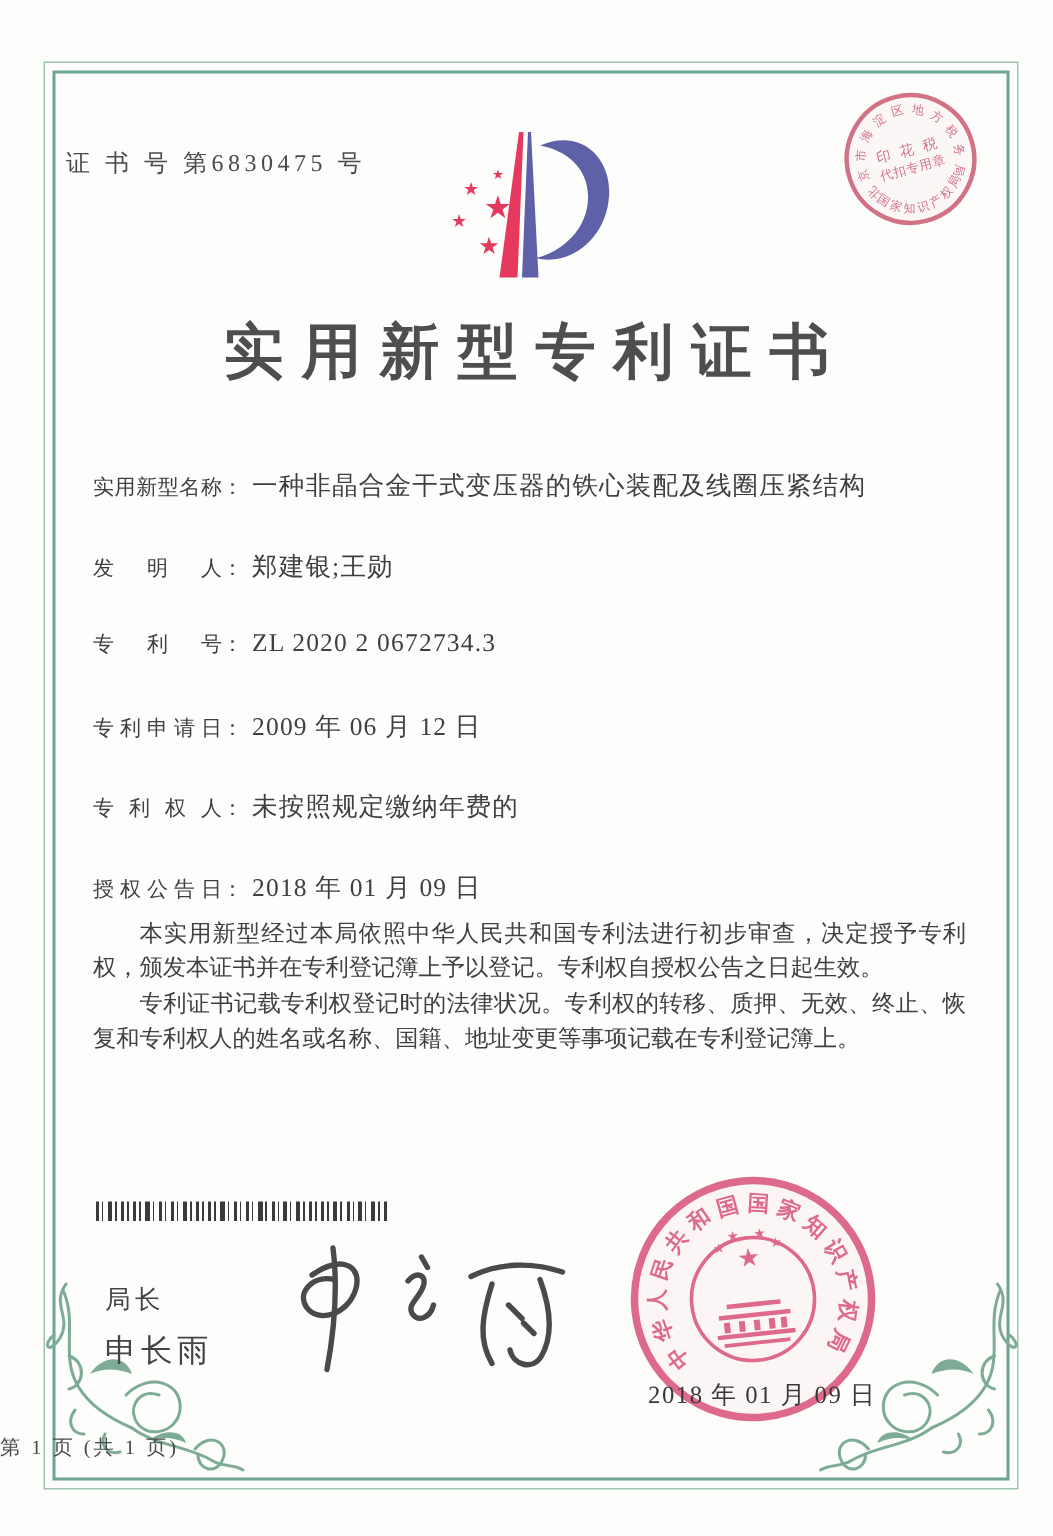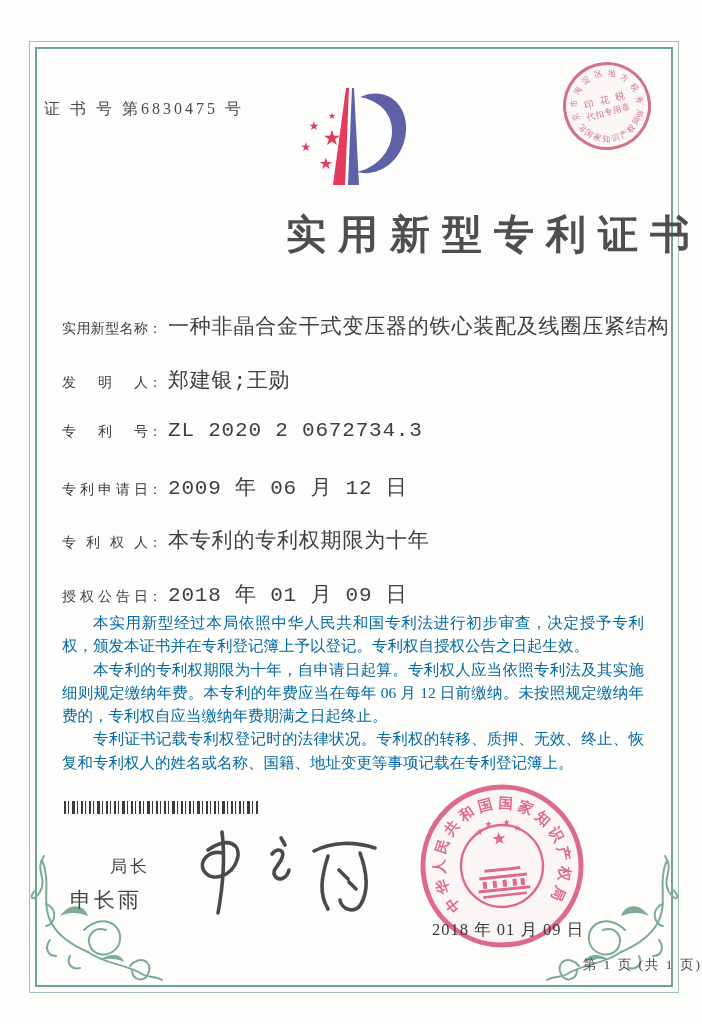--- a/index.html
+++ b/index.html
@@ -14,53 +14,53 @@
     border:1px solid #9dc3b1;pointer-events:none;}
   .frame-inner{position:absolute;left:35px;top:47px;right:29px;bottom:37px;
     border:2px solid #6fa392;pointer-events:none;}
   .ornament{position:absolute;z-index:2;}
   .ornament.left{left:30px;top:852px;}
   .ornament.right{left:537px;top:852px;transform:scaleX(-1);}
   
   .cert-number{position:absolute;left:44px;top:99px;font-size:16px;
     letter-spacing:3px;color:#4a4a4a;z-index:3;}
   .logo{position:absolute;left:281px;top:83px;z-index:3;}
-  .title{position:absolute;left:0;top:207px;width:702px;text-align:right;
+  .title{position:absolute;left:0;top:207px;width:702px;text-align:center;
     font-size:40px;font-weight:600;letter-spacing:12px;text-indent:12px;
     color:#4e4e4e;z-index:3;}
   
   .fields{position:absolute;left:62px;top:312px;z-index:3;font-size:15px;color:#3f3f3f;}
   .frow{height:21px;margin-bottom:32.6px;white-space:nowrap;}
   .jchars{display:inline-flex;justify-content:space-between;width:86px;
     font-size:14px;vertical-align:baseline;}
   .fcolon{font-size:14px;}
-  .fvalue{margin-left:6px;font-size:21px;letter-spacing:0.8px;font-family:Liberation Mono, monospace;}
+  .fvalue{margin-left:6px;font-size:17px;letter-spacing:0.8px;}
   
   .body-text{position:absolute;left:62px;top:611px;width:582px;z-index:3;
-    font-size:15.5px;line-height:23.3px;text-align:justify;color:#0369a1;}
+    font-size:15.5px;line-height:23.3px;text-align:justify;color:#404040;}
   .body-text p{margin:0;text-indent:2em;}
   
   .barcode{position:absolute;left:64px;top:801px;width:196px;height:13px;z-index:3;
     background:repeating-linear-gradient(90deg,
       #3b3b3b 0px,#3b3b3b 2px,transparent 2px,transparent 4px,
       #3b3b3b 4px,#3b3b3b 5px,transparent 5px,transparent 8px,
       #3b3b3b 8px,#3b3b3b 11px,transparent 11px,transparent 13px,
       #3b3b3b 13px,#3b3b3b 14px,transparent 14px,transparent 17px,
       #3b3b3b 17px,#3b3b3b 19px,transparent 19px,transparent 21px,
       #3b3b3b 21px,#3b3b3b 22px,transparent 22px,transparent 25px);}
   .signoff-title{position:absolute;left:70px;top:855px;font-size:17px;
-    letter-spacing:3px;z-index:3;color:#444;margin-left:40px;}
+    letter-spacing:3px;z-index:3;color:#444;}
   .signoff-name{position:absolute;left:70px;top:886px;font-size:21px;
     letter-spacing:3px;z-index:3;color:#444;}
   .signature{position:absolute;left:178px;top:826px;z-index:4;}
   .seal{position:absolute;left:418px;top:782px;z-index:4;transform:rotate(-6deg);opacity:.93;}
   .seal-date{position:absolute;left:432px;top:919px;z-index:6;font-size:16.5px;
     letter-spacing:1px;color:#383838;}
   .tax-stamp{position:absolute;left:559px;top:58px;z-index:5;transform:rotate(-15deg);opacity:.9;}
-  .footer{position:absolute;left:0;top:956px;width:702px;text-align:right;
+  .footer{position:absolute;left:0;top:956px;width:702px;text-align:left;
     font-size:13.5px;letter-spacing:2px;color:#4a4a4a;z-index:3;}
 </style>
 </head>
 <body>
 
 <div class="frame-outer"></div>
 <div class="frame-inner"></div>
 
 <svg class="ornament left" width="142" height="138" viewBox="0 0 142 138">
   <g fill="none" stroke="#7dab97" stroke-width="2" stroke-linecap="round">
@@ -141,36 +141,35 @@
         <span>请</span>
         <span>日</span>
       </span><span class="fcolon">：</span><span class="fvalue">2009 年 06 月 12 日</span>
   </div>
   <div class="frow">
     <span class="jchars">
         <span>专</span>
         <span>利</span>
         <span>权</span>
         <span>人</span>
-      </span><span class="fcolon">：</span><span class="fvalue">本专利的专利权期限为十年</span>
+      </span><span class="fcolon">：</span><span class="fvalue">未按照规定缴纳年费的</span>
   </div>
   <div class="frow">
     <span class="jchars">
         <span>授</span>
         <span>权</span>
         <span>公</span>
         <span>告</span>
         <span>日</span>
       </span><span class="fcolon">：</span><span class="fvalue">2018 年 01 月 09 日</span>
   </div>
 </div>
 
 <div class="body-text">
   <p>本实用新型经过本局依照中华人民共和国专利法进行初步审查，决定授予专利权，颁发本证书并在专利登记簿上予以登记。专利权自授权公告之日起生效。</p>
-  <p>本专利的专利权期限为十年，自申请日起算。专利权人应当依照专利法及其实施细则规定缴纳年费。本专利的年费应当在每年 06 月 12 日前缴纳。未按照规定缴纳年费的，专利权自应当缴纳年费期满之日起终止。</p>
   <p>专利证书记载专利权登记时的法律状况。专利权的转移、质押、无效、终止、恢复和专利权人的姓名或名称、国籍、地址变更等事项记载在专利登记簿上。</p>
 </div>
 
 <div class="barcode"></div>
 
 <div class="signoff-title">局长</div>
 <div class="signoff-name">申长雨</div>
 
 <svg class="signature" width="215" height="92" viewBox="0 0 215 92">
   <g fill="none" stroke="#4a4a4a" stroke-width="3.6" stroke-linecap="round" stroke-linejoin="round">

